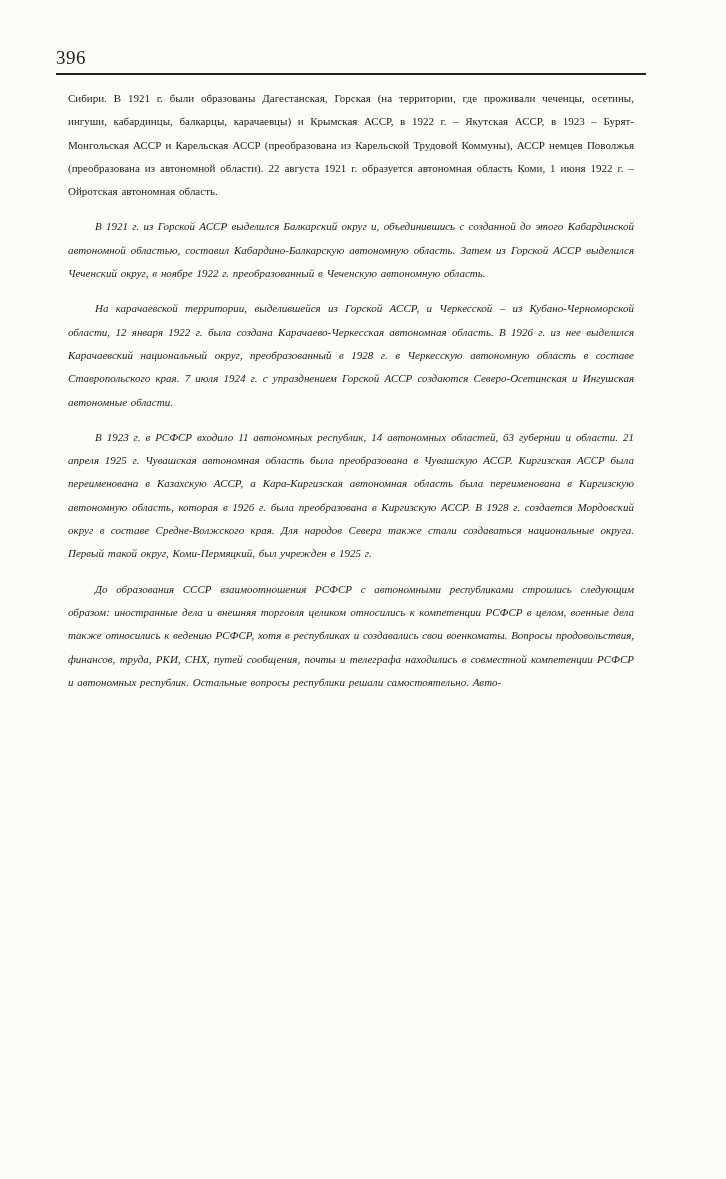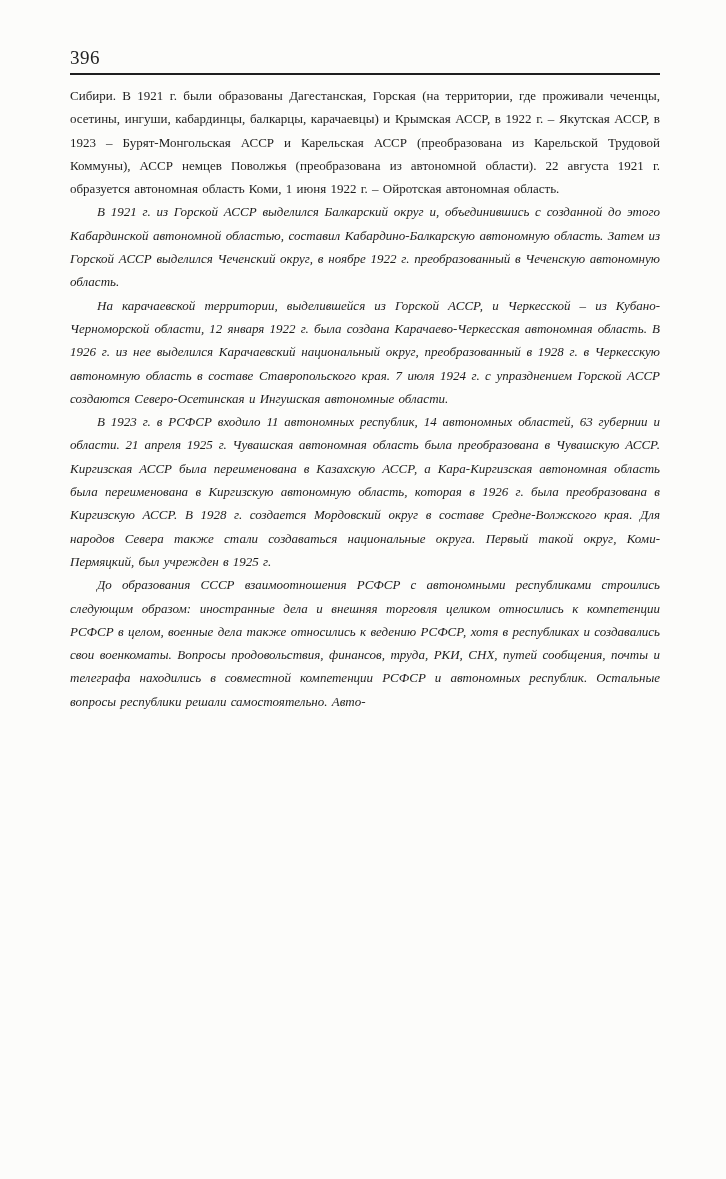--- a/index.html
+++ b/index.html
@@ -13,39 +13,39 @@
       height: 1179px;
       margin: 0 auto;
       background: #fcfcfa;
       box-sizing: border-box;
       overflow: hidden;
       font-family: "Liberation Serif", "DejaVu Serif", serif;
       color: #1c1c1c;
     }
     .page-inner {
       position: absolute;
-      left: 70px;
+      left: 56px;
       top: 48px;
       width: 590px;
     }
     .page-number {
       font-size: 19px;
       letter-spacing: 0.5px;
       color: #222;
       margin: 0 0 6px 0;
       line-height: 1;
     }
     .header-rule {
       height: 2px;
       background: #1f1f1f;
       margin: 0 0 9px 0;
     }
     .page-text p {
-      margin: 0;
-      font-size: 13px;
+      margin: 12px;
+      font-size: 11px;
       line-height: 23.3px;
       text-align: justify;
       word-spacing: 1px;
       white-space: normal;
     }
     .page-text p.indent {
       text-indent: 27px;
       font-style: italic;
     }
   </style>

